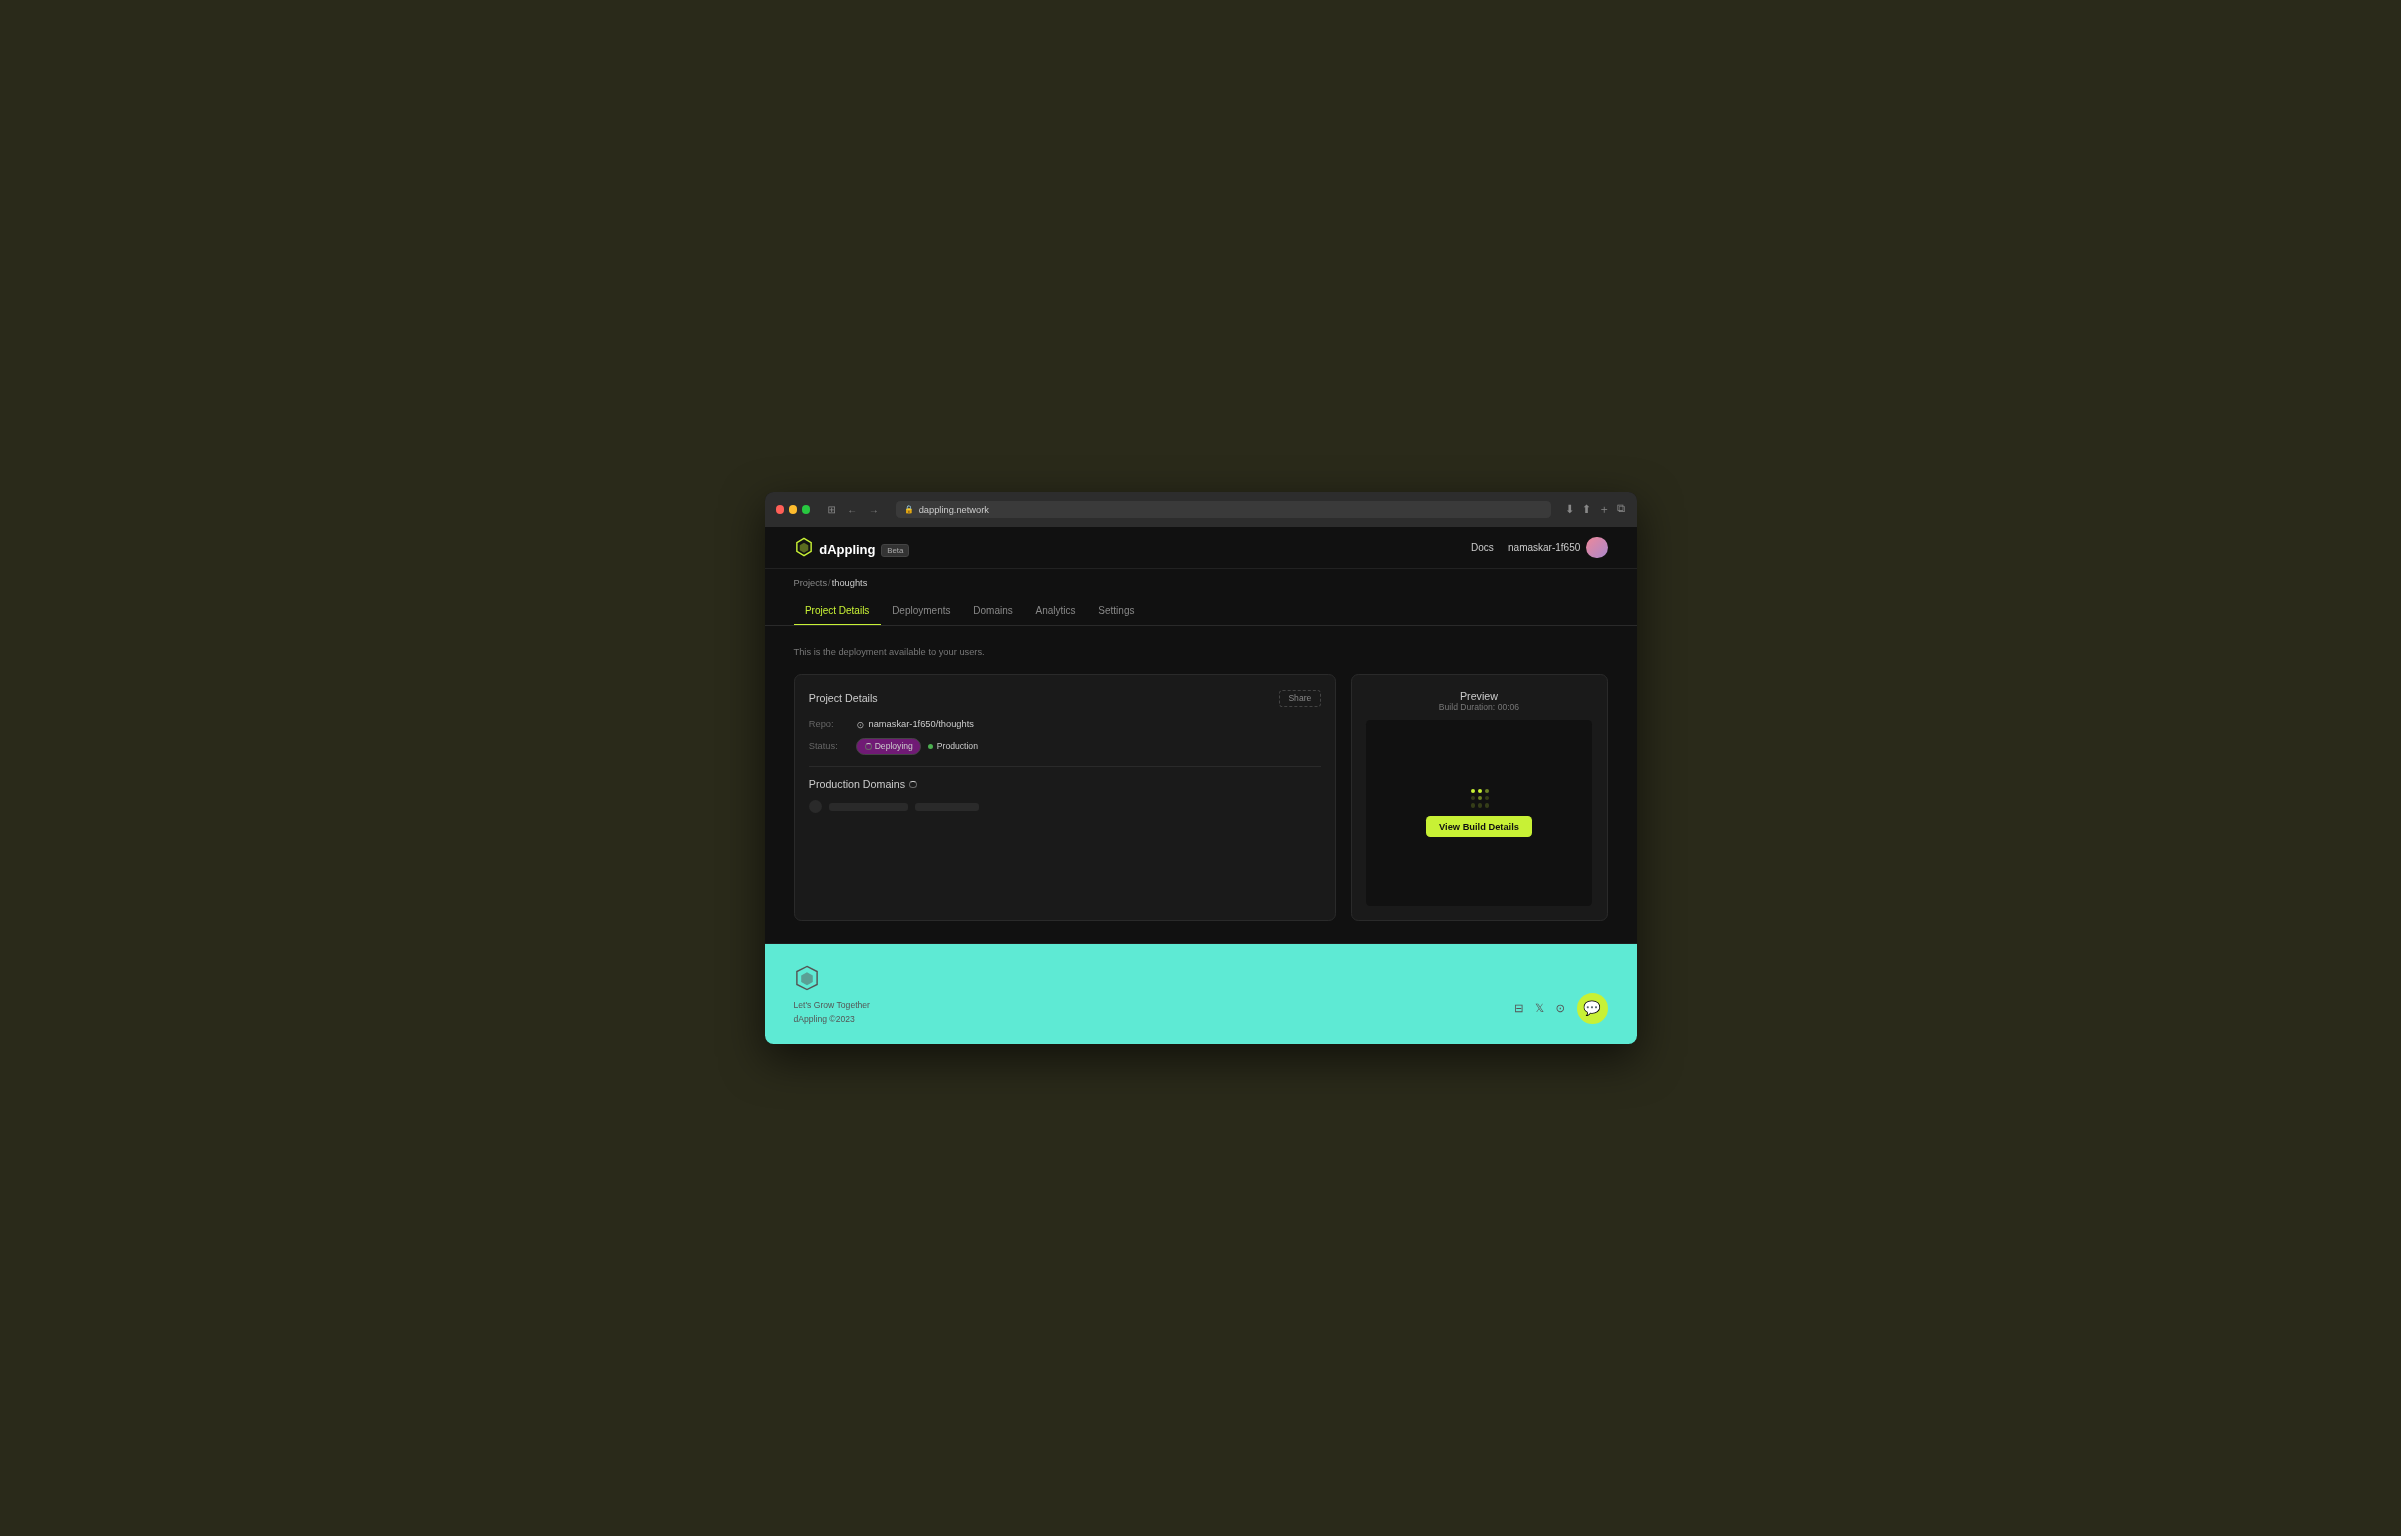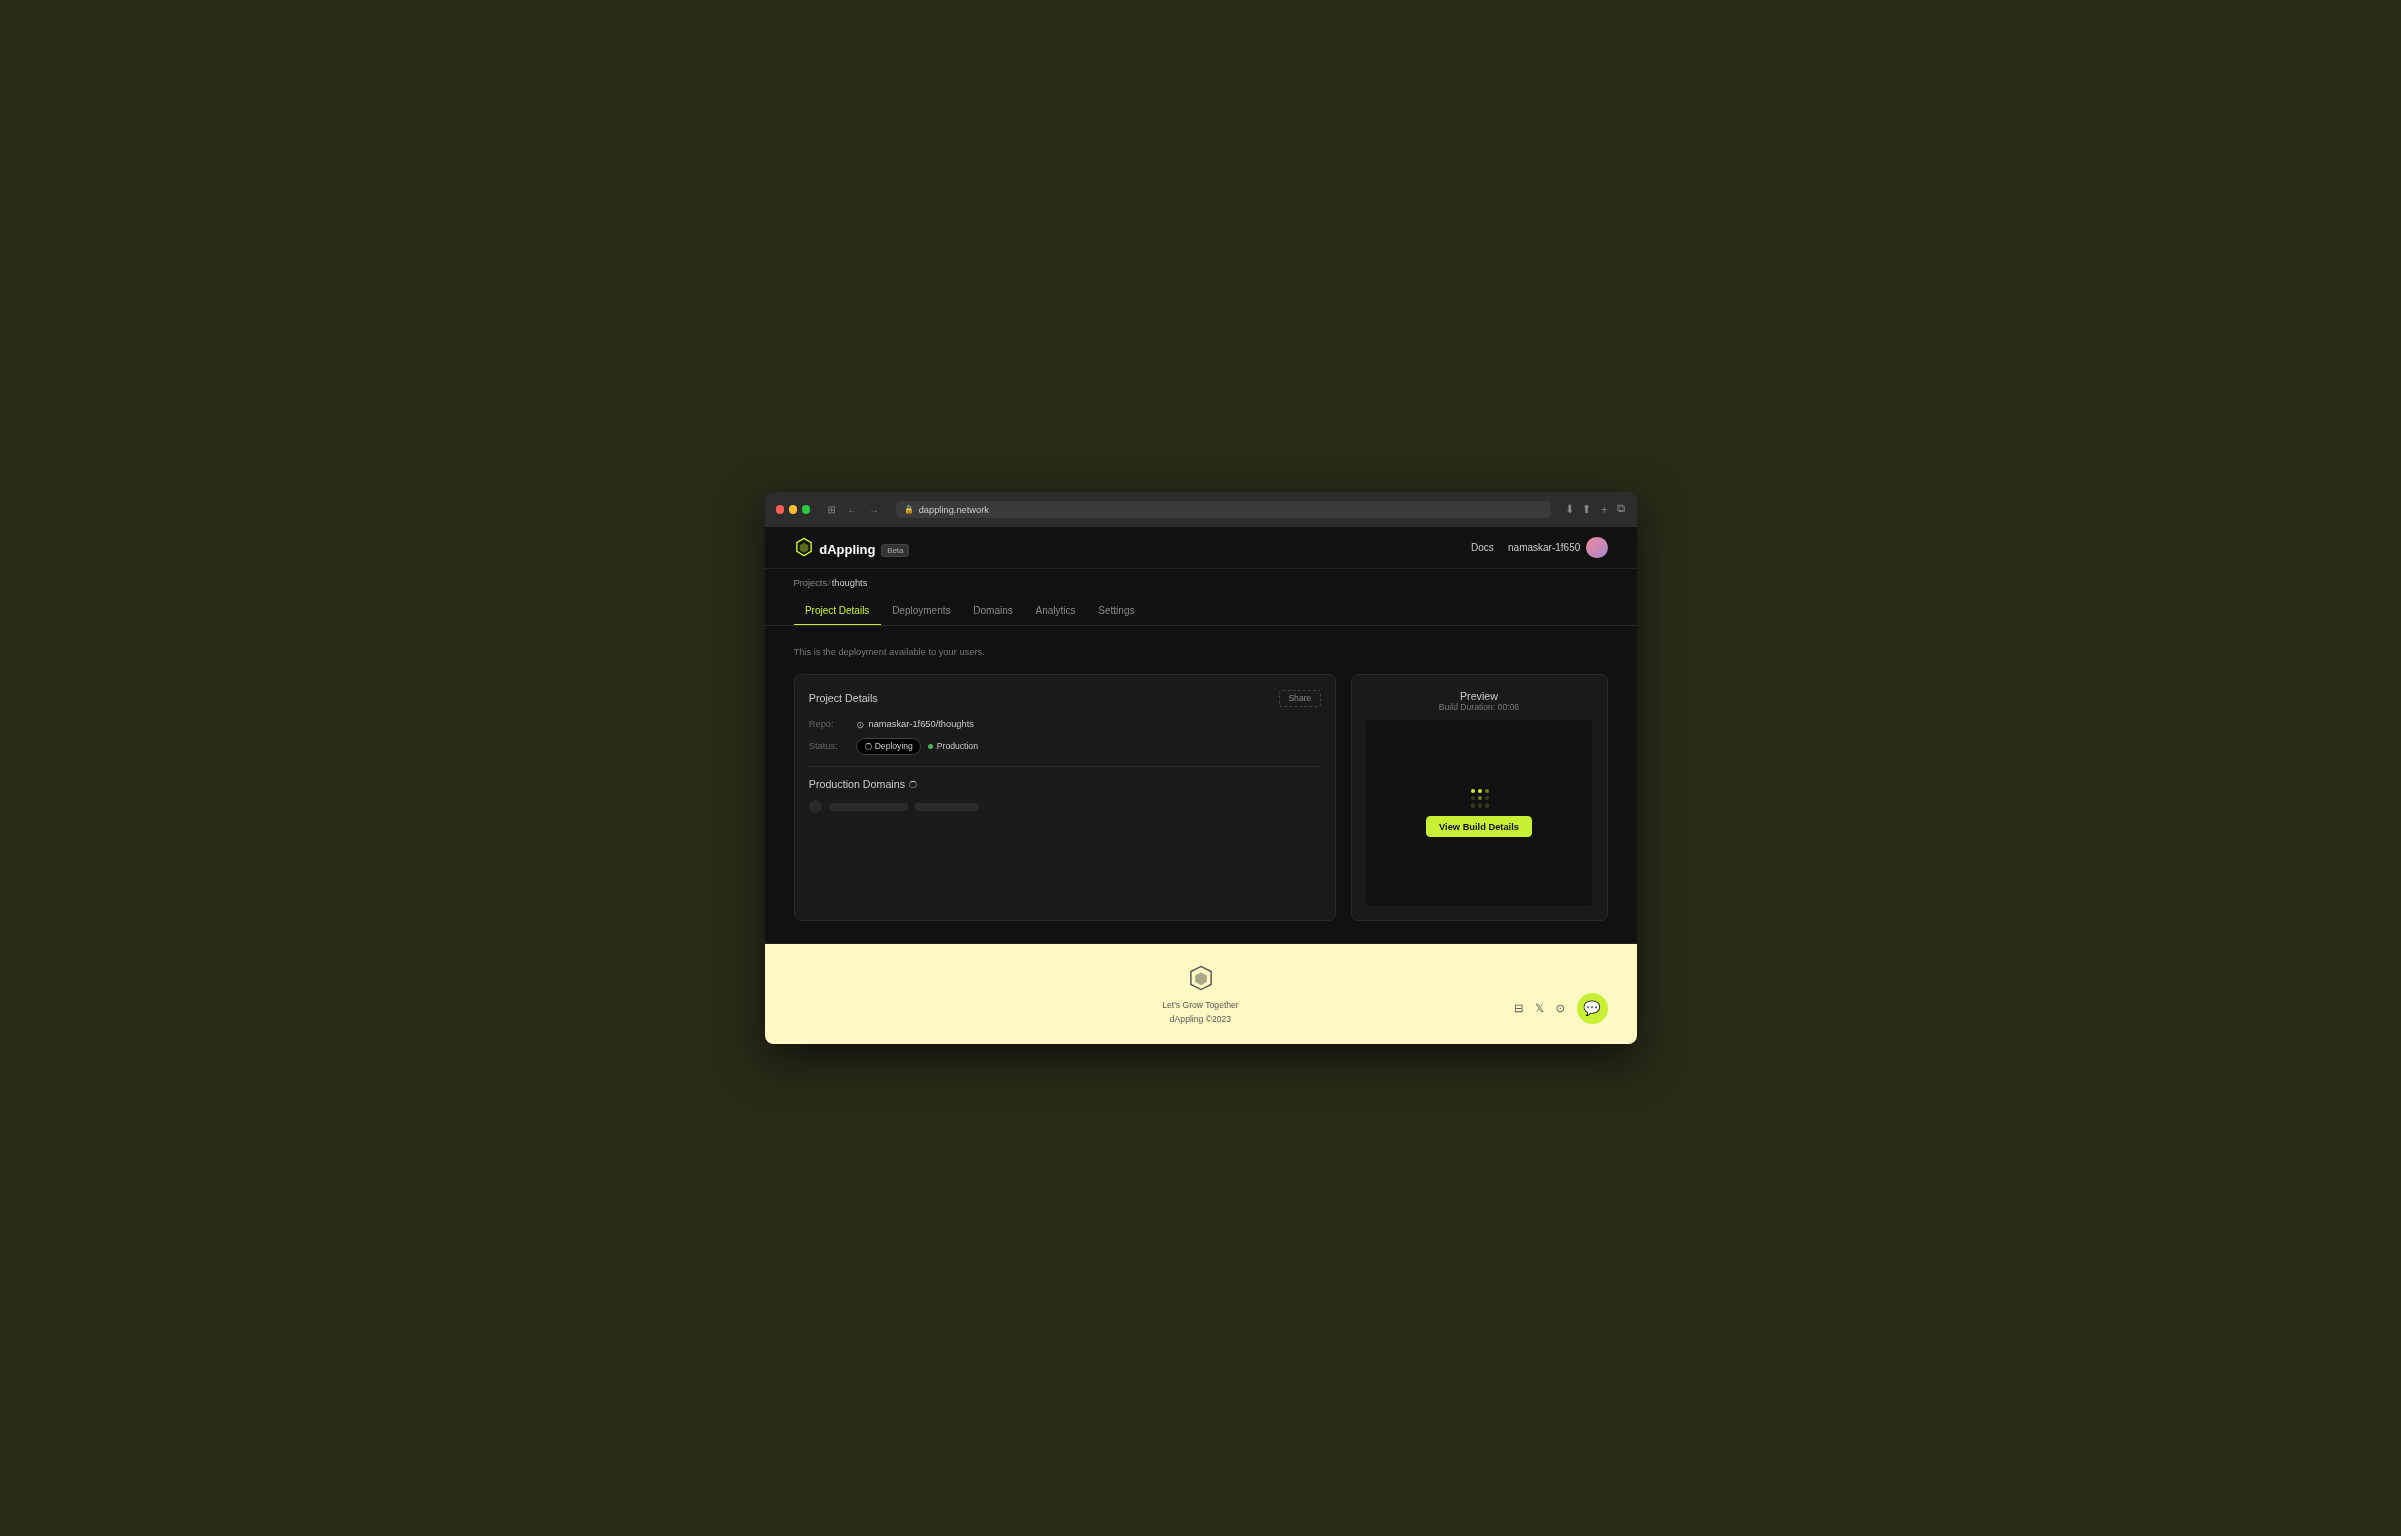--- a/index.html
+++ b/index.html
@@ -273,21 +273,21 @@
 
     .github-icon { color: #aaa; }
 
     .status-badges {
       display: flex;
       align-items: center;
       gap: 7.2px;
     }
 
     .badge-deploying {
-      background: #000000;
+      background: #701a75;
       border: 0.7px solid #444;
       color: #ccc;
       font-size: 8.6px;
       padding: 2.1px 7.2px;
       border-radius: 10px;
       display: flex;
       align-items: center;
       gap: 2.9px;
     }
 
@@ -400,24 +400,23 @@
       border: none;
       font-size: 9.3px;
       font-weight: 600;
       padding: 5.7px 13px;
       border-radius: 4.3px;
       cursor: pointer;
     }
 
     
     .footer {
-      background: #fef9c3;
+      background: #5eead4;
       padding: 21.5px 29px 17px;
       border-top: 0.7px solid #1e1e1e;
-      text-align: center;
       position: relative;
     }
 
     .footer-logo {
       margin-bottom: 5.7px;
     }
 
     .footer-text {
       color: #555;
       font-size: 8.6px;

